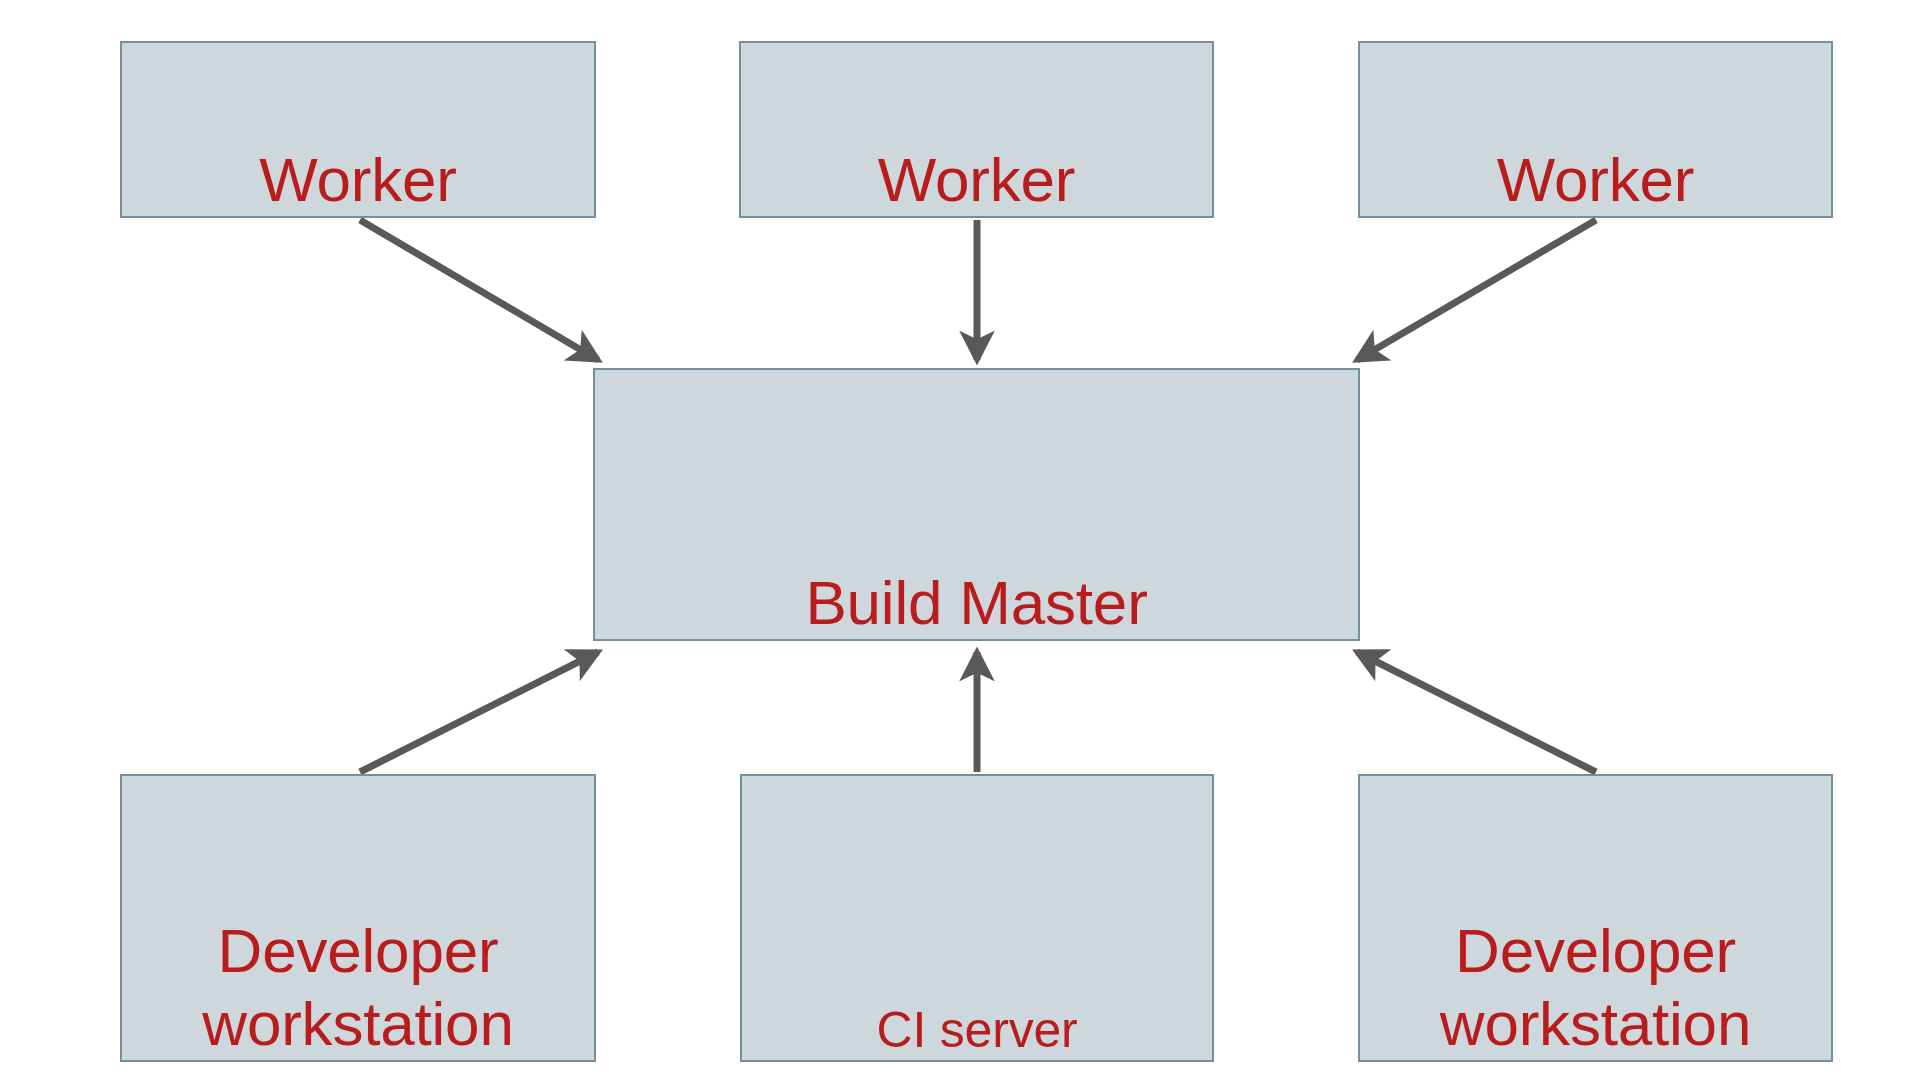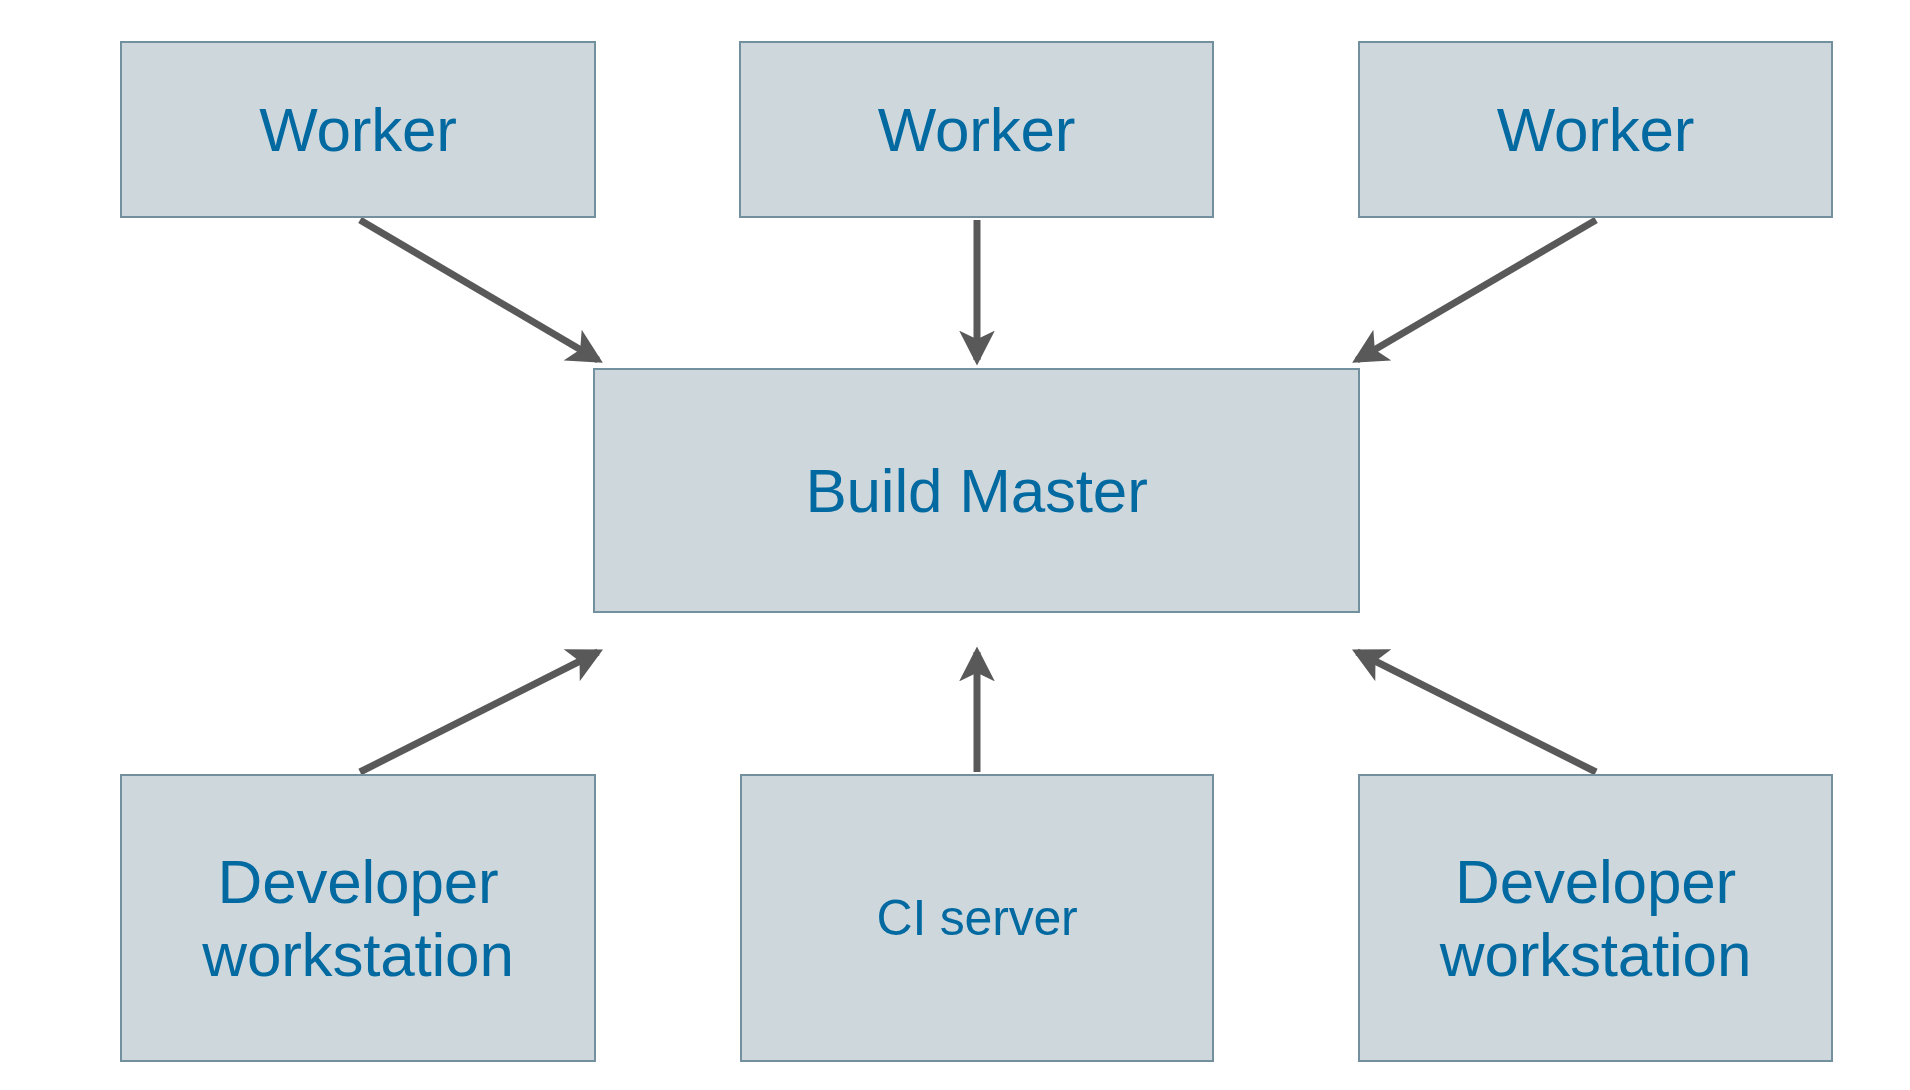--- a/index.html
+++ b/index.html
@@ -25,34 +25,34 @@
     width: 1910px;
     height: 1090px;
     pointer-events: none;
   }
   .node {
     position: absolute;
     box-sizing: border-box;
     background: #ced8dc;
     border: 2px solid #73909e;
     display: flex;
-    align-items: center;
+    align-items: flex-end;
     justify-content: center;
     text-align: center;
-    color: #0369a1;
+    color: #b91c1c;
     font-family: "Liberation Sans", sans-serif;
     font-weight: 400;
     line-height: 1.18;
     letter-spacing: -0.2px;
     white-space: pre-line;
   }
   .node-worker-1 { left: 120px;  top: 41px;  width: 476px; height: 177px; font-size: 62px; }
   .node-worker-2 { left: 739px;  top: 41px;  width: 475px; height: 177px; font-size: 62px; }
   .node-worker-3 { left: 1358px; top: 41px;  width: 475px; height: 177px; font-size: 62px; }
-  .node-master   { left: 593px;  top: 368px; width: 767px; height: 245px; font-size: 62px; }
+  .node-master   { left: 593px;  top: 368px; width: 767px; height: 273px; font-size: 62px; }
   .node-dev-1    { left: 120px;  top: 774px; width: 476px; height: 288px; font-size: 62px; }
   .node-ci       { left: 740px;  top: 774px; width: 474px; height: 288px; font-size: 50px; }
   .node-dev-2    { left: 1358px; top: 774px; width: 475px; height: 288px; font-size: 62px; }
 </style>
 </head>
 <body>
 
 <div id="canvas">
 
   <svg id="edges" viewBox="0 0 1910 1090">

